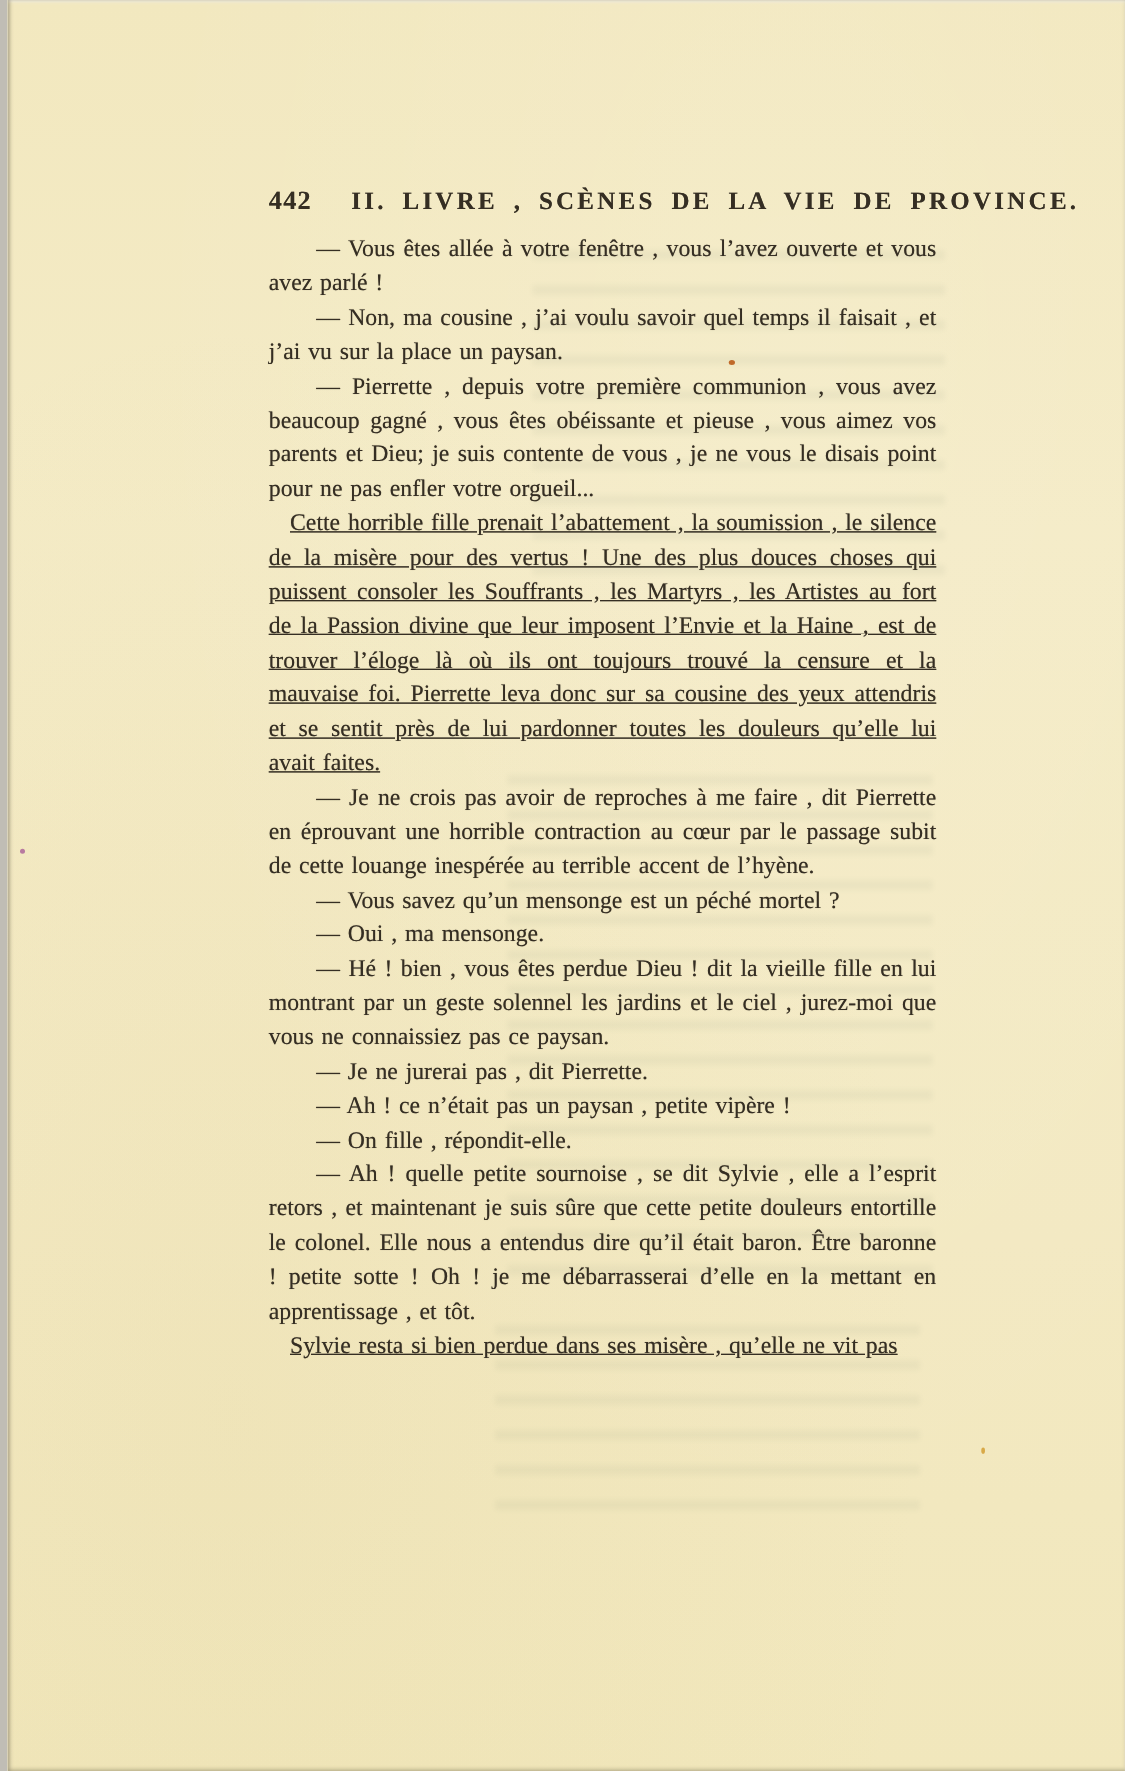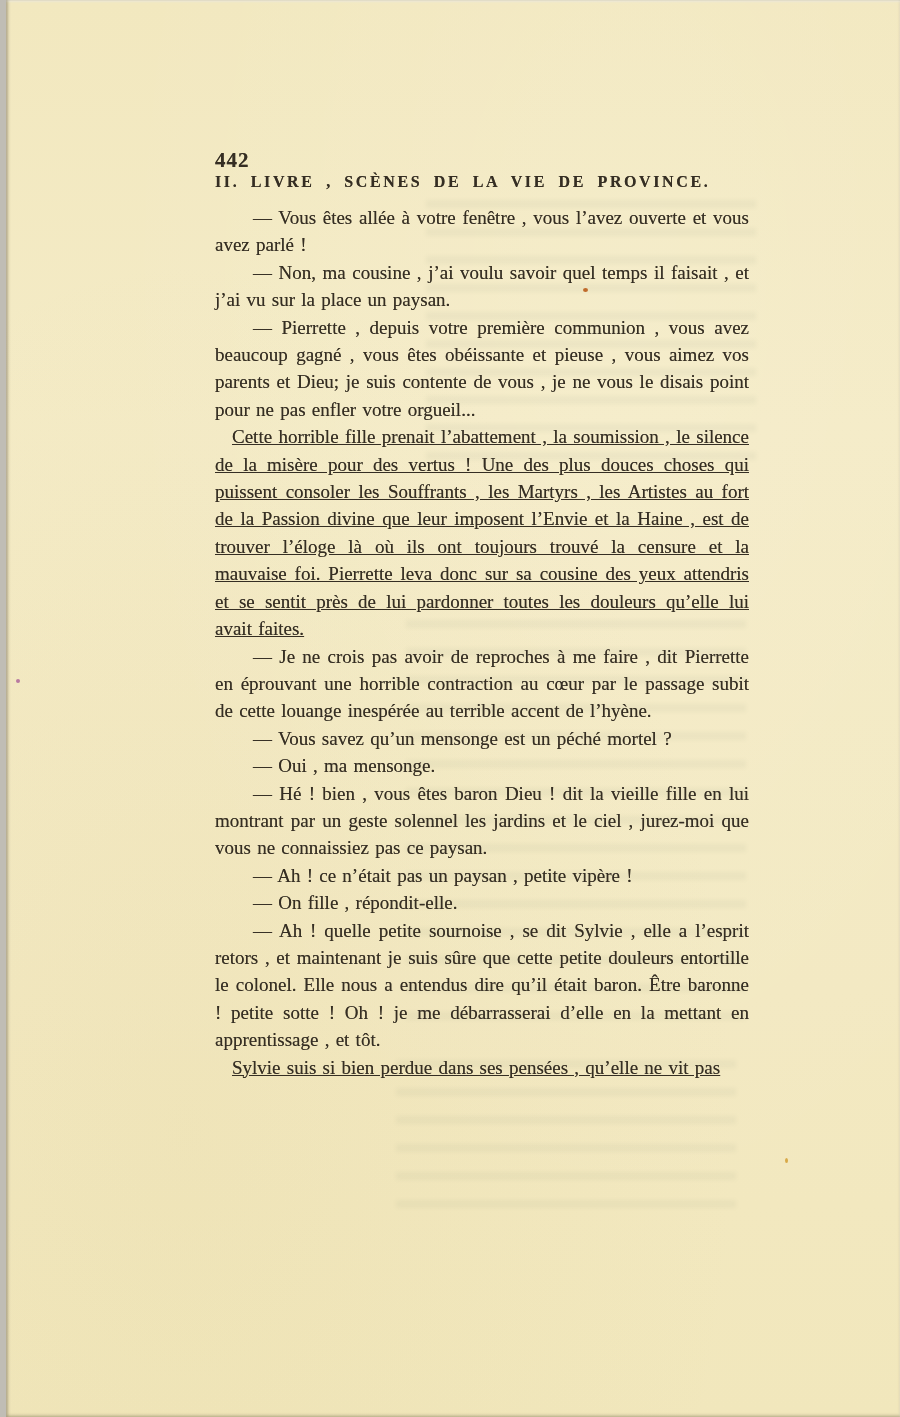--- a/index.html
+++ b/index.html
@@ -38,28 +38,27 @@
   .speck.s3{left:779px;top:1158px;width:3px;height:5px;background:#d8a948;}
 
   .text-block{
     position:absolute;left:215px;top:148px;width:534px;
     color:#352e23;
   }
   .page-header{
     display:flex;align-items:baseline;
     margin-bottom:13px;
     text-shadow:0 0 0.5px rgba(53,46,35,0.65);
-    flex-direction:column;
   }
   .page-number{
     font-size:21px;font-weight:bold;letter-spacing:1px;width:66px;flex:none;
   }
   .running-title{
     flex:1;text-align:left;
-    font-size:16px;font-weight:bold;
+    font-size:20px;font-weight:bold;
     letter-spacing:2.6px;word-spacing:5px;
     white-space:nowrap;
     padding-right:10px;
   }
   .body-text p.para{
     margin:0;
     font-size:19px;line-height:27.4px;
     text-align:justify;
     text-shadow:0 0 0.55px rgba(53,46,35,0.6);
     word-spacing:1.5px;
@@ -86,20 +85,21 @@
       <span class="running-title">II. LIVRE , SCÈNES DE LA VIE DE PROVINCE.</span>
     </div>
     <div class="body-text">
         <p class="para dialogue">— Vous êtes allée à votre fenêtre , vous l’avez ouverte et vous avez parlé !</p>
         <p class="para dialogue">— Non, ma cousine , j’ai voulu savoir quel temps il faisait , et j’ai vu sur la place un paysan.</p>
         <p class="para dialogue">— Pierrette , depuis votre première communion , vous avez beaucoup gagné , vous êtes obéissante et pieuse , vous aimez vos parents et Dieu; je suis contente de vous , je ne vous le disais point pour ne pas enfler votre orgueil...</p>
         <p class="para narrative">Cette horrible fille prenait l’abattement , la soumission , le silence de la misère pour des vertus ! Une des plus douces choses qui puissent consoler les Souffrants , les Martyrs , les Artistes au fort de la Passion divine que leur imposent l’Envie et la Haine , est de trouver l’éloge là où ils ont toujours trouvé la censure et la mauvaise foi. Pierrette leva donc sur sa cousine des yeux attendris et se sentit près de lui pardonner toutes les douleurs qu’elle lui avait faites.</p>
         <p class="para dialogue">— Je ne crois pas avoir de reproches à me faire , dit Pierrette en éprouvant une horrible contraction au cœur par le passage subit de cette louange inespérée au terrible accent de l’hyène.</p>
         <p class="para dialogue">— Vous savez qu’un mensonge est un péché mortel ?</p>
         <p class="para dialogue">— Oui , ma mensonge.</p>
-        <p class="para dialogue">— Hé ! bien , vous êtes baron Dieu ! dit la vieille fille en lui montrant par un geste solennel les jardins et le ciel , jurez-moi que vous ne connaissiez pas ce paysan.</p>
+        <p class="para dialogue">— Hé ! bien , vous êtes perdue Dieu ! dit la vieille fille en lui montrant par un geste solennel les jardins et le ciel , jurez-moi que vous ne connaissiez pas ce paysan.</p>
+        <p class="para dialogue">— Je ne jurerai pas , dit Pierrette.</p>
         <p class="para dialogue">— Ah ! ce n’était pas un paysan , petite vipère !</p>
         <p class="para dialogue">— On fille , répondit-elle.</p>
         <p class="para dialogue">— Ah ! quelle petite sournoise , se dit Sylvie , elle a l’esprit retors , et maintenant je suis sûre que cette petite douleurs entortille le colonel.  Elle nous a entendus dire qu’il était baron.  Être baronne ! petite sotte ! Oh ! je me débarrasserai d’elle en la mettant en apprentissage , et tôt.</p>
-        <p class="para narrative">Sylvie suis si bien perdue dans ses pensées , qu’elle ne vit pas</p>
+        <p class="para narrative">Sylvie resta si bien perdue dans ses misère , qu’elle ne vit pas</p>
       </div>
   </div>
 </div>
 
 </body></html>

